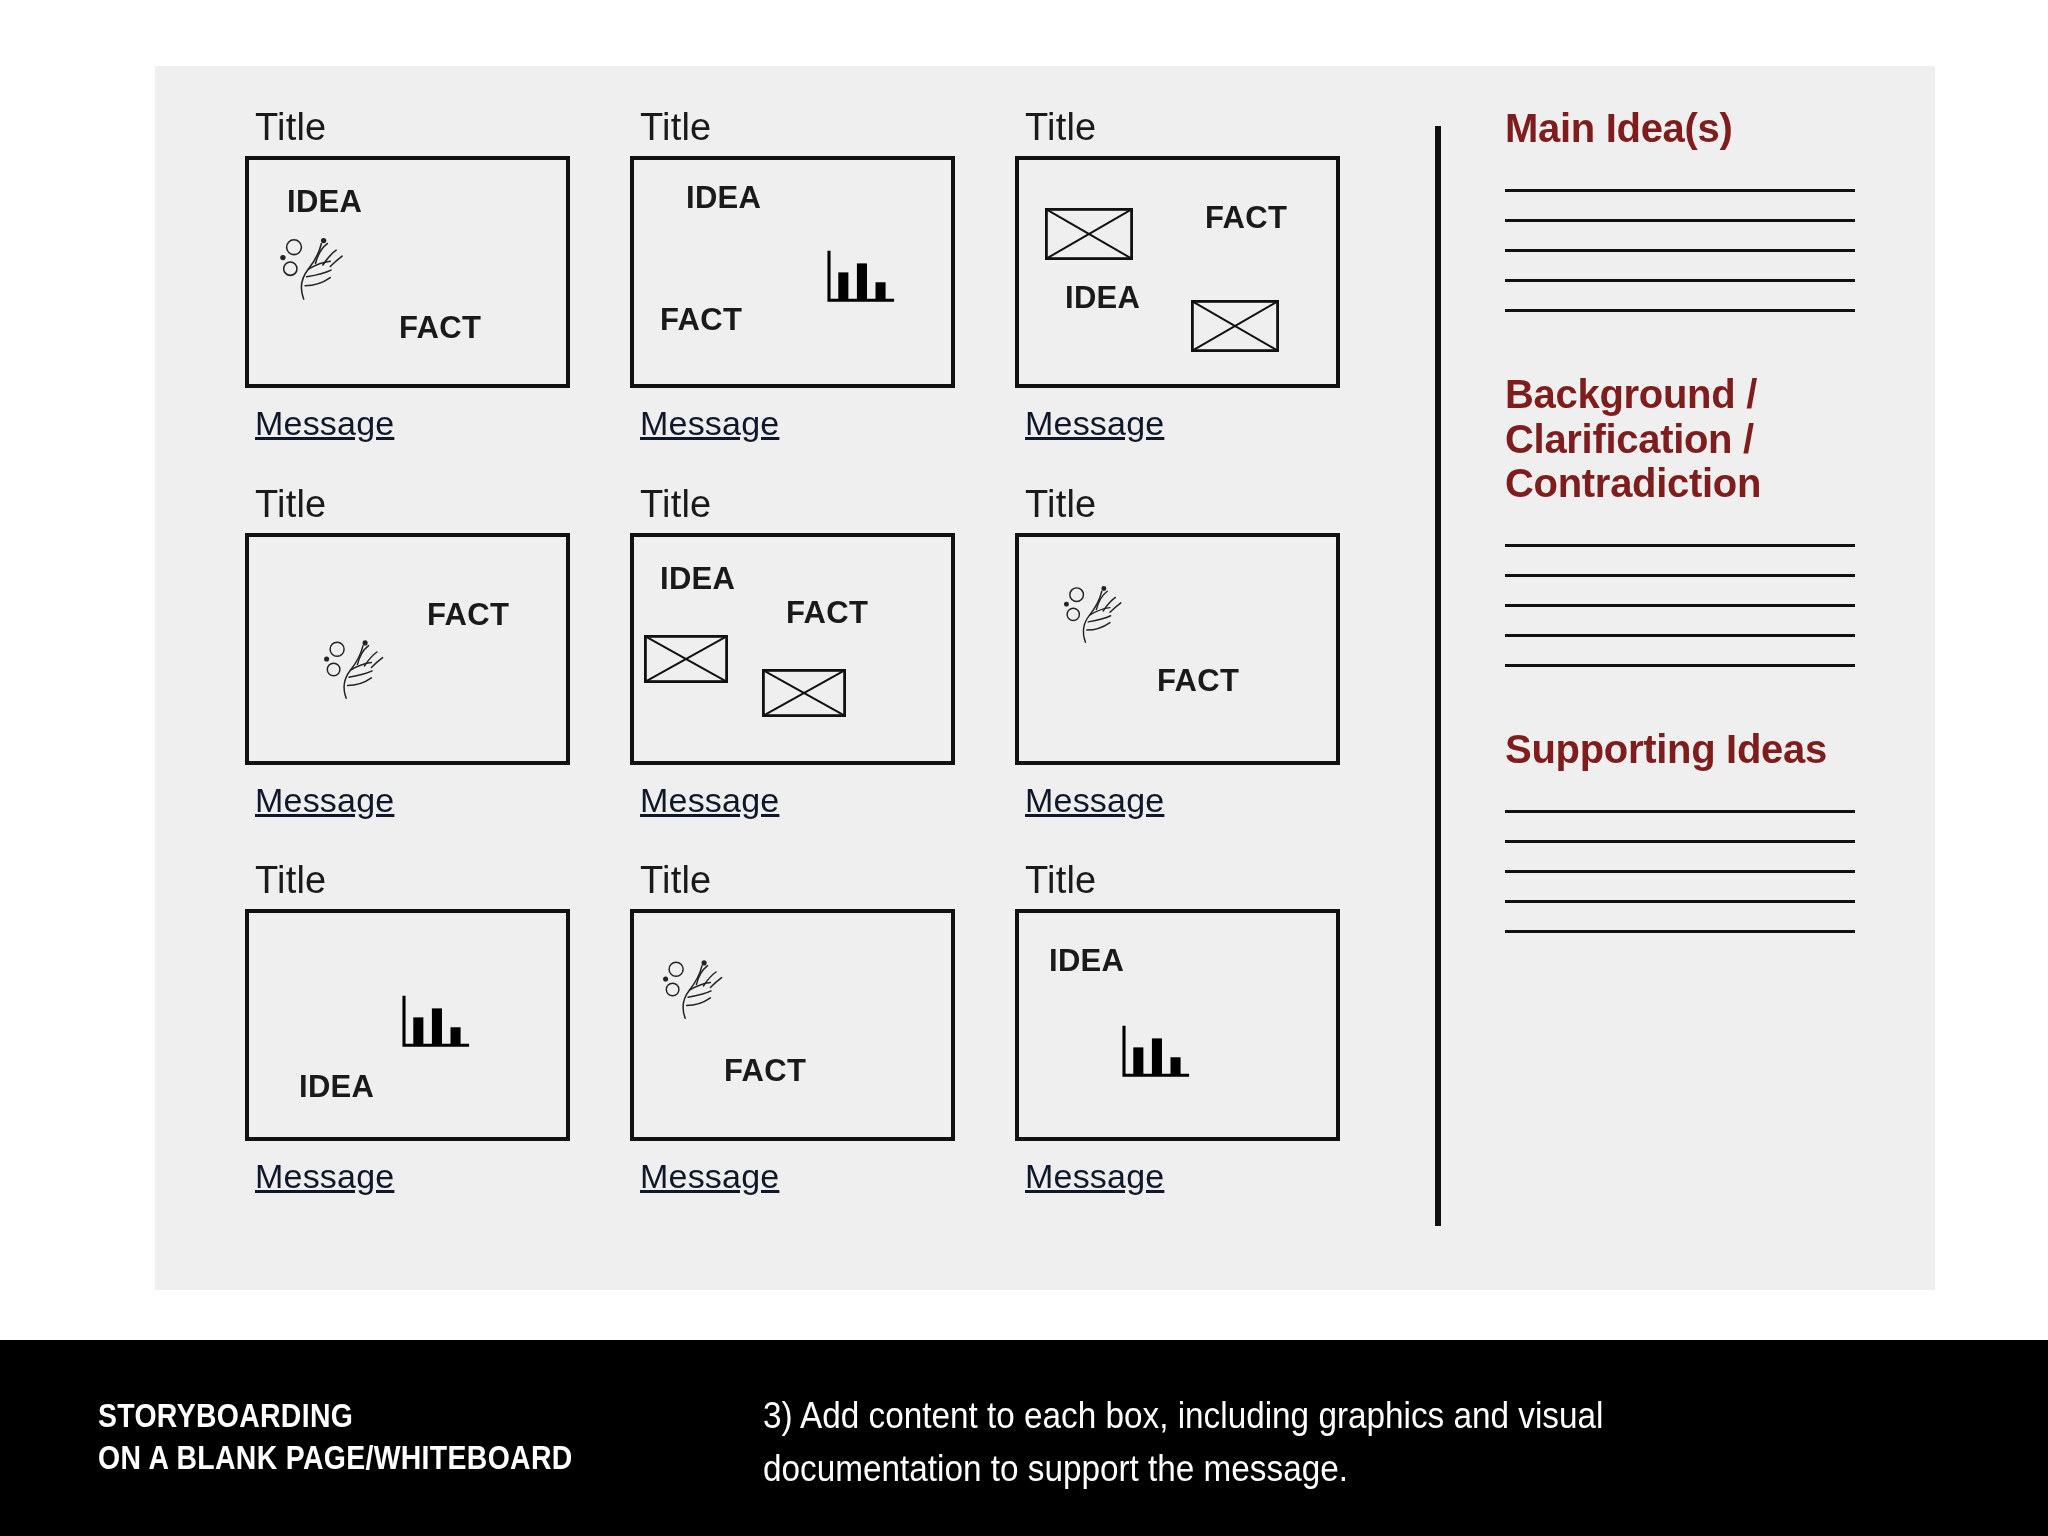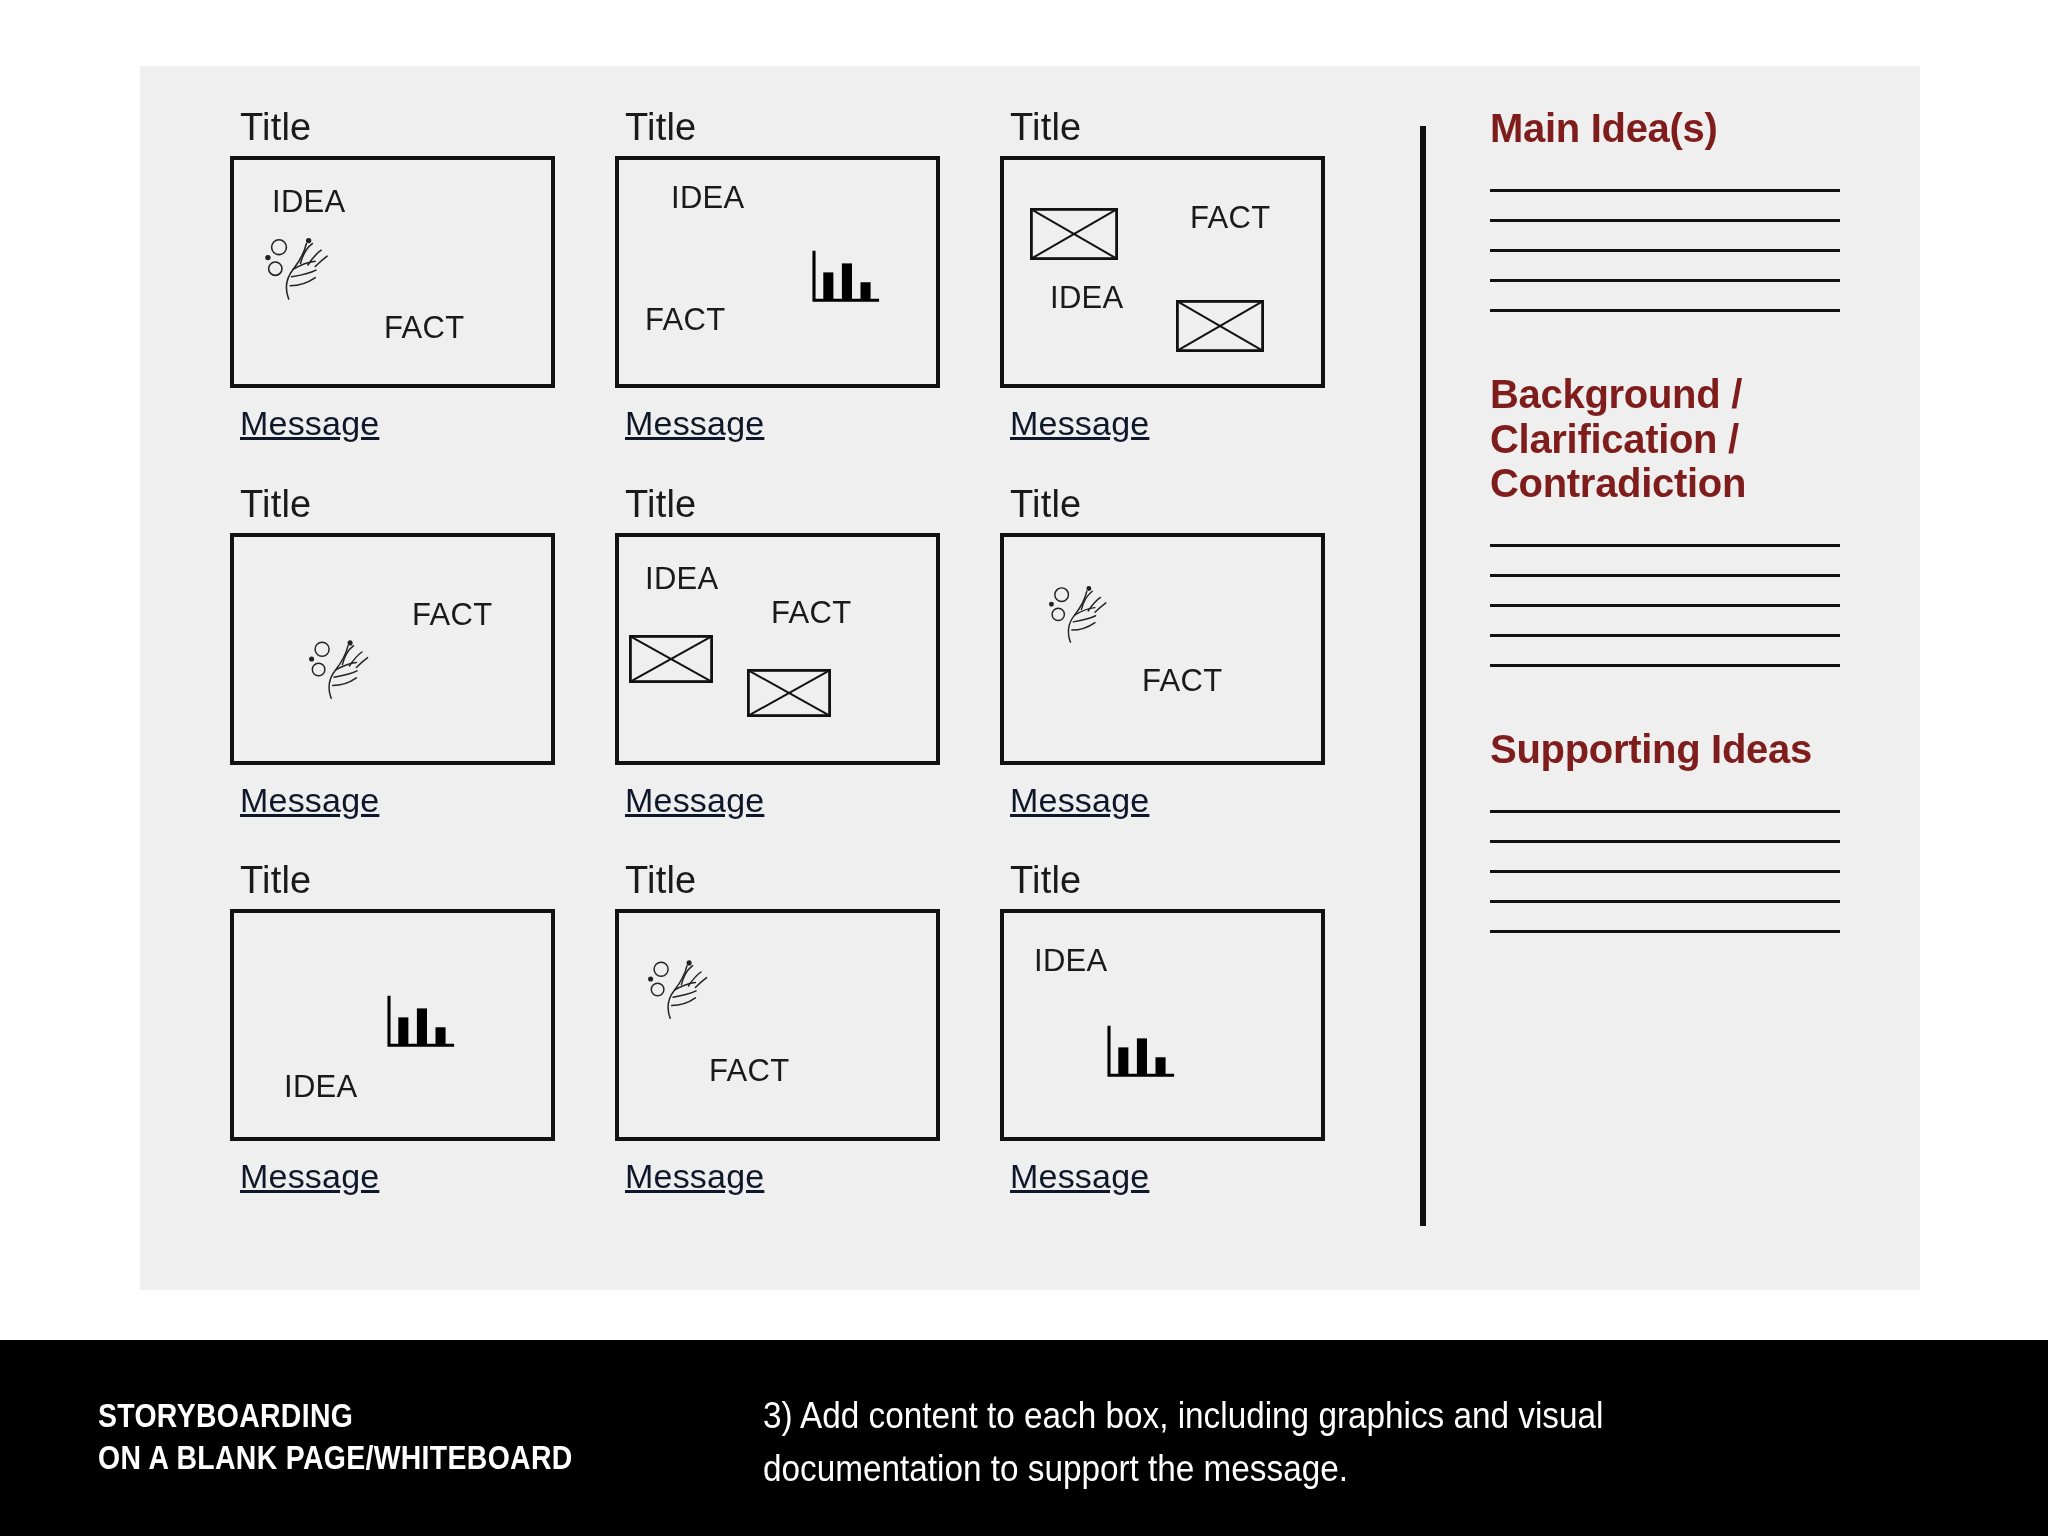--- a/index.html
+++ b/index.html
@@ -66,20 +66,21 @@
     color: #0f172a;
     font-weight: 400;
     margin: 18px 0 0 10px;
     letter-spacing: 0.2px;
     text-decoration: underline;
   }
 
   
   .tok {
     position: absolute;
+    font-weight: bold;
   }
   .tok-label {
     font-size: 31px;
     line-height: 1;
     color: #1a1a1a;
     white-space: nowrap;
     letter-spacing: 0.3px;
   }
 
   
@@ -155,21 +156,21 @@
     font-size: 37px;
     font-weight: 400;
     line-height: 1.42;
     transform: scaleX(0.9);
     transform-origin: left top;
   }
 </style>
 </head>
 <body>
 
-<div id="board-panel" style="background: rgb(239, 239, 239);">
+<div id="board-panel" style="background: rgb(239, 239, 239); margin-left: 15px;">
 
   <div id="storyboard-grid">
       <div class="story-card">
         <div class="card-title">Title</div>
         <div class="card-frame">
           <div class="tok tok-label" style="left: 38px; top: 26px;">IDEA</div>
           <div class="tok" style="left: 28px; top: 68px;">
             <svg viewBox="0 0 100 100" width="74" height="74" class="sketch">
               <g fill="none" stroke="#222" stroke-width="2.1" stroke-linecap="round">
                 <circle cx="23" cy="26" r="10"></circle>

